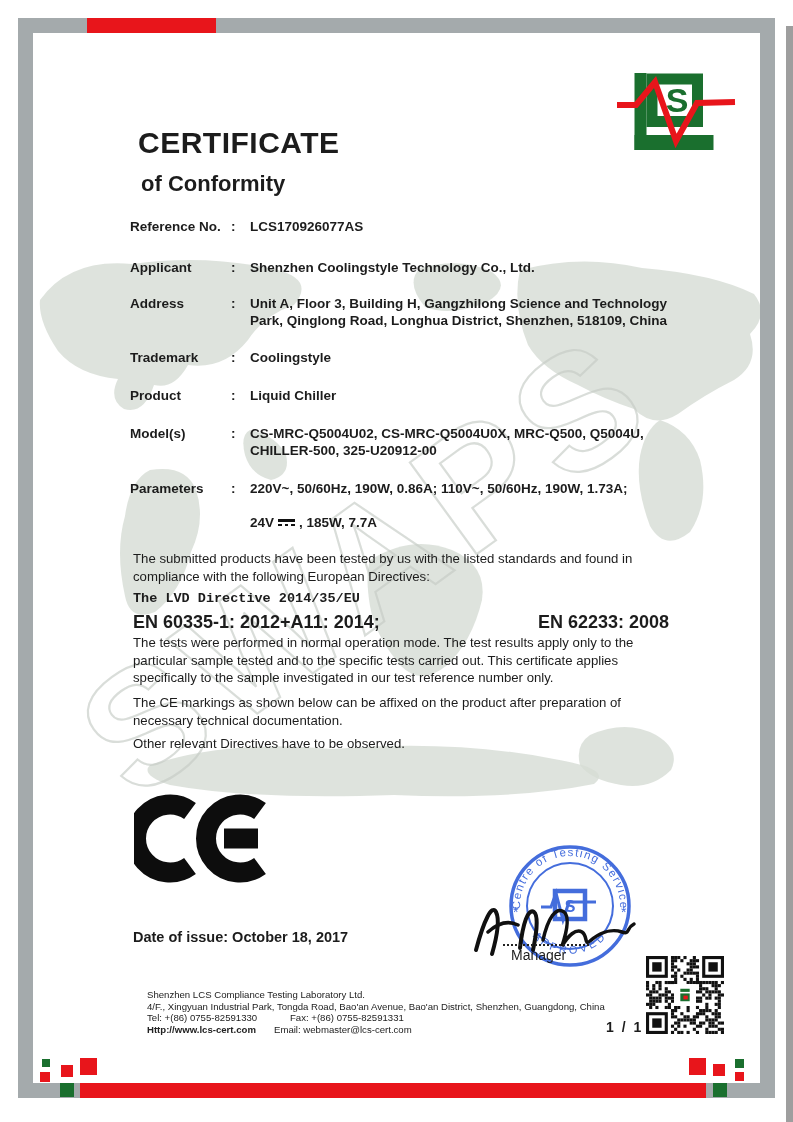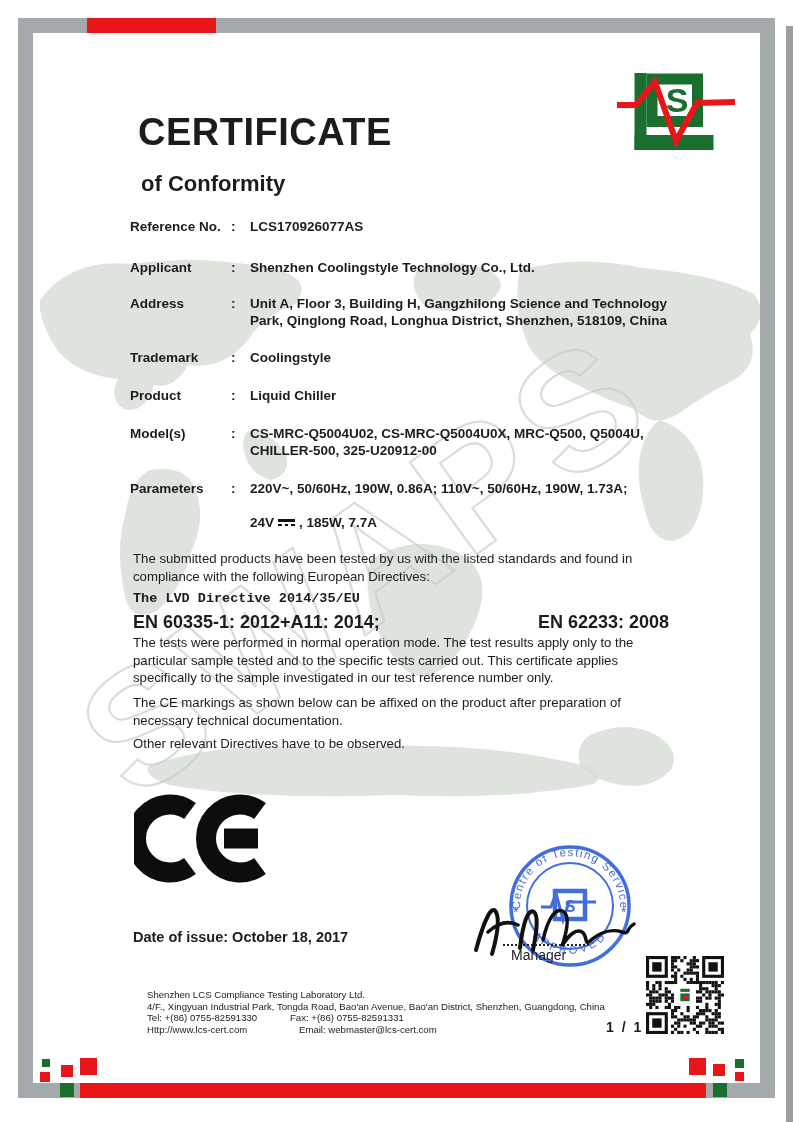--- a/index.html
+++ b/index.html
@@ -15,21 +15,21 @@
   #map path{fill:var(--map);opacity:.8;}
   #wm{z-index:1;left:0;top:0;}
   #wm text{fill:none;stroke:var(--wm);stroke-width:2.2px;font-weight:bold;opacity:.65;}
   
   .bar{position:absolute;background:var(--bgray);z-index:3;}
   .bar.red{background:var(--red);}
   .sq{position:absolute;z-index:4;}
   .sq.red{background:var(--red);} .sq.green{background:var(--green);}
   
   .z2{z-index:2;}
-  #title{left:138px;top:111px;font-size:38px;font-weight:700;letter-spacing:.5px;}
+  #title{left:138px;top:126px;font-size:30px;font-weight:700;letter-spacing:.5px;}
   #subtitle{left:141px;top:171px;font-size:22px;font-weight:700;}
   .frow{position:absolute;left:0;top:0;width:700px;font-size:13.5px;font-weight:700;line-height:17px;}
   .frow .lbl{position:absolute;left:130px;white-space:nowrap;}
   .frow .cln{position:absolute;left:231px;}
   .frow .val{position:absolute;left:250px;width:440px;white-space:pre-line;}
   .para{position:absolute;left:133px;width:540px;font-size:13.2px;line-height:17.5px;white-space:pre-line;}
   .bold{font-weight:700;}
   #stdrow{position:absolute;left:133px;top:612px;width:536px;display:flex;justify-content:space-between;
           font-size:18px;font-weight:700;}
   
@@ -45,21 +45,21 @@
   #stamp .s{stroke:var(--blue);fill:none;}
   #stamp text{fill:var(--blue);}
   #sig{left:438px;top:868px;z-index:2;}
   #sig path{stroke:#101010;fill:none;stroke-linecap:round;}
   #dots{left:503px;top:930px;width:86px;height:14px;border-bottom:2px dotted #222;z-index:2;}
   #manager{left:511px;top:947px;font-size:14px;z-index:2;}
   #dateline{left:133px;top:929px;font-size:14.5px;font-weight:700;z-index:2;}
   
   #footer{left:147px;top:989px;font-size:9.6px;line-height:11.5px;z-index:2;color:#222;}
   #footer .c1{display:inline-block;width:143px;}
-  #footer .c2{display:inline-block;width:152px;}
+  #footer .c2{display:inline-block;width:127px;font-weight:bold;}
   #pagenum{left:606px;top:1019px;font-size:14px;font-weight:700;letter-spacing:2px;z-index:2;}
   #qr{left:645px;top:956px;width:80px;height:78px;z-index:2;}
   
   #lcslogo{left:613px;top:60px;z-index:2;}
   #lcslogo .g{fill:var(--green);}
   #lcslogo .p{stroke:var(--red);fill:none;}
   #lcslogo text{fill:var(--green);font-weight:700;}
   #scanedge{left:786px;top:26px;width:7px;height:1096px;background:var(--scan);z-index:5;}
 </style>
 </head>

